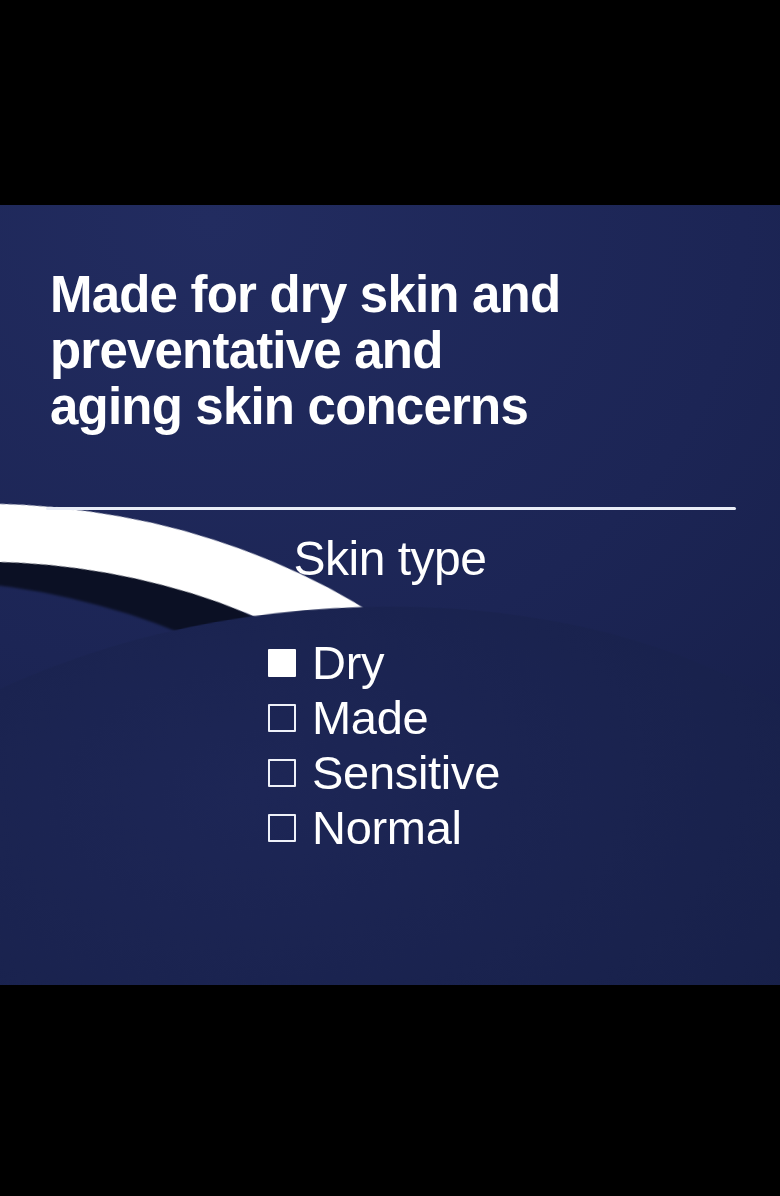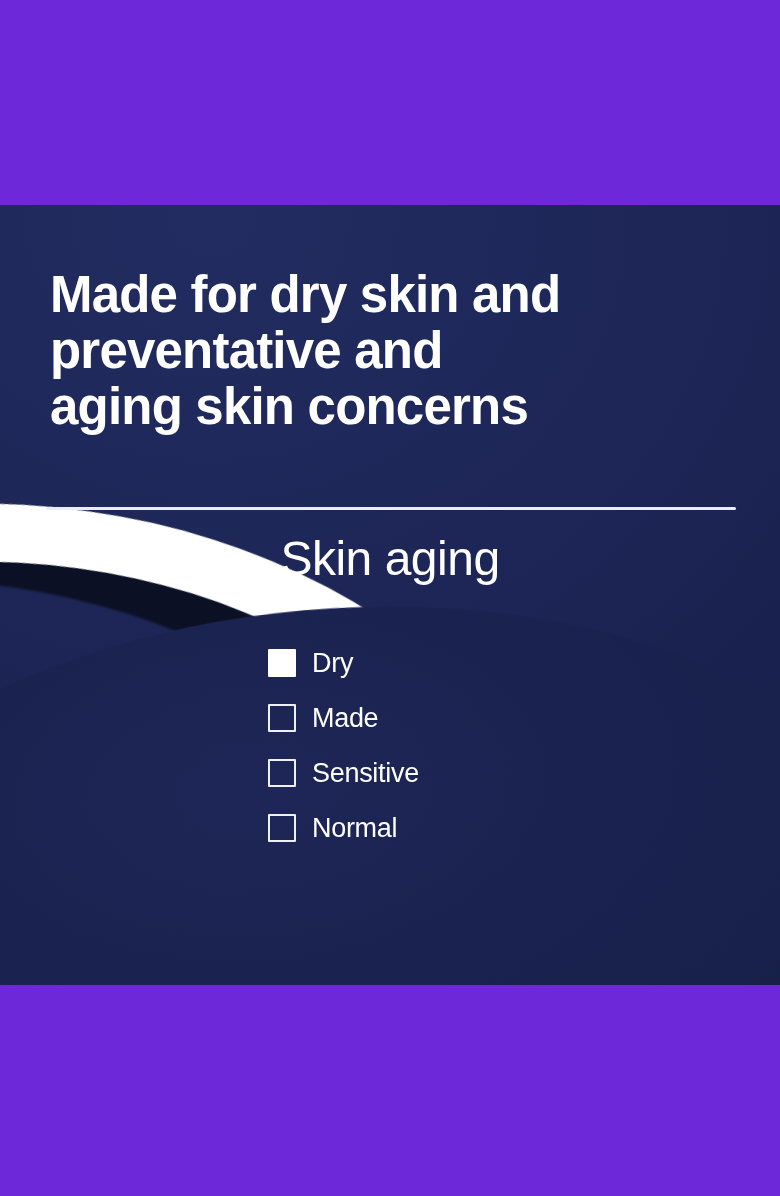--- a/index.html
+++ b/index.html
@@ -10,21 +10,21 @@
     height:1196px;
     background:#ffffff;
     font-family:"Liberation Sans", sans-serif;
     overflow:hidden;
   }
 
   #card {
     position:relative;
     width:780px;
     height:1196px;
-    background:#6d28d9;
+    background:#000000;
   }
 
   
   #panel {
     position:absolute;
     left:0;
     top:205px;
     width:780px;
     height:780px;
     overflow:hidden;
@@ -247,21 +247,21 @@
     border-radius:1px;
   }
   .box.checked {
     background:#ffffff;
     border-color:#ffffff;
   }
 
   .opt-label {
     margin-left:16px;
     color:#ffffff;
-    font-size:27px;
+    font-size:47px;
     line-height:44px;
     font-weight:400;
     letter-spacing:-0.3px;
     white-space:nowrap;
   }
 </style>
 </head>
 <body>
 
 <div id="card">
@@ -281,21 +281,21 @@
     <div class="bottom-navy"></div>
 
     <div id="content">
 
       <h1 id="headline">Made for dry skin and
 preventative and
 aging skin concerns</h1>
 
       <div id="divider"></div>
 
-      <h2 id="subhead">Skin aging</h2>
+      <h2 id="subhead">Skin type</h2>
 
       <div id="options">
           <div class="opt">
             <span class="box checked"></span>
             <span class="opt-label">Dry</span>
           </div>
           <div class="opt">
             <span class="box"></span>
             <span class="opt-label">Made</span>
           </div>

